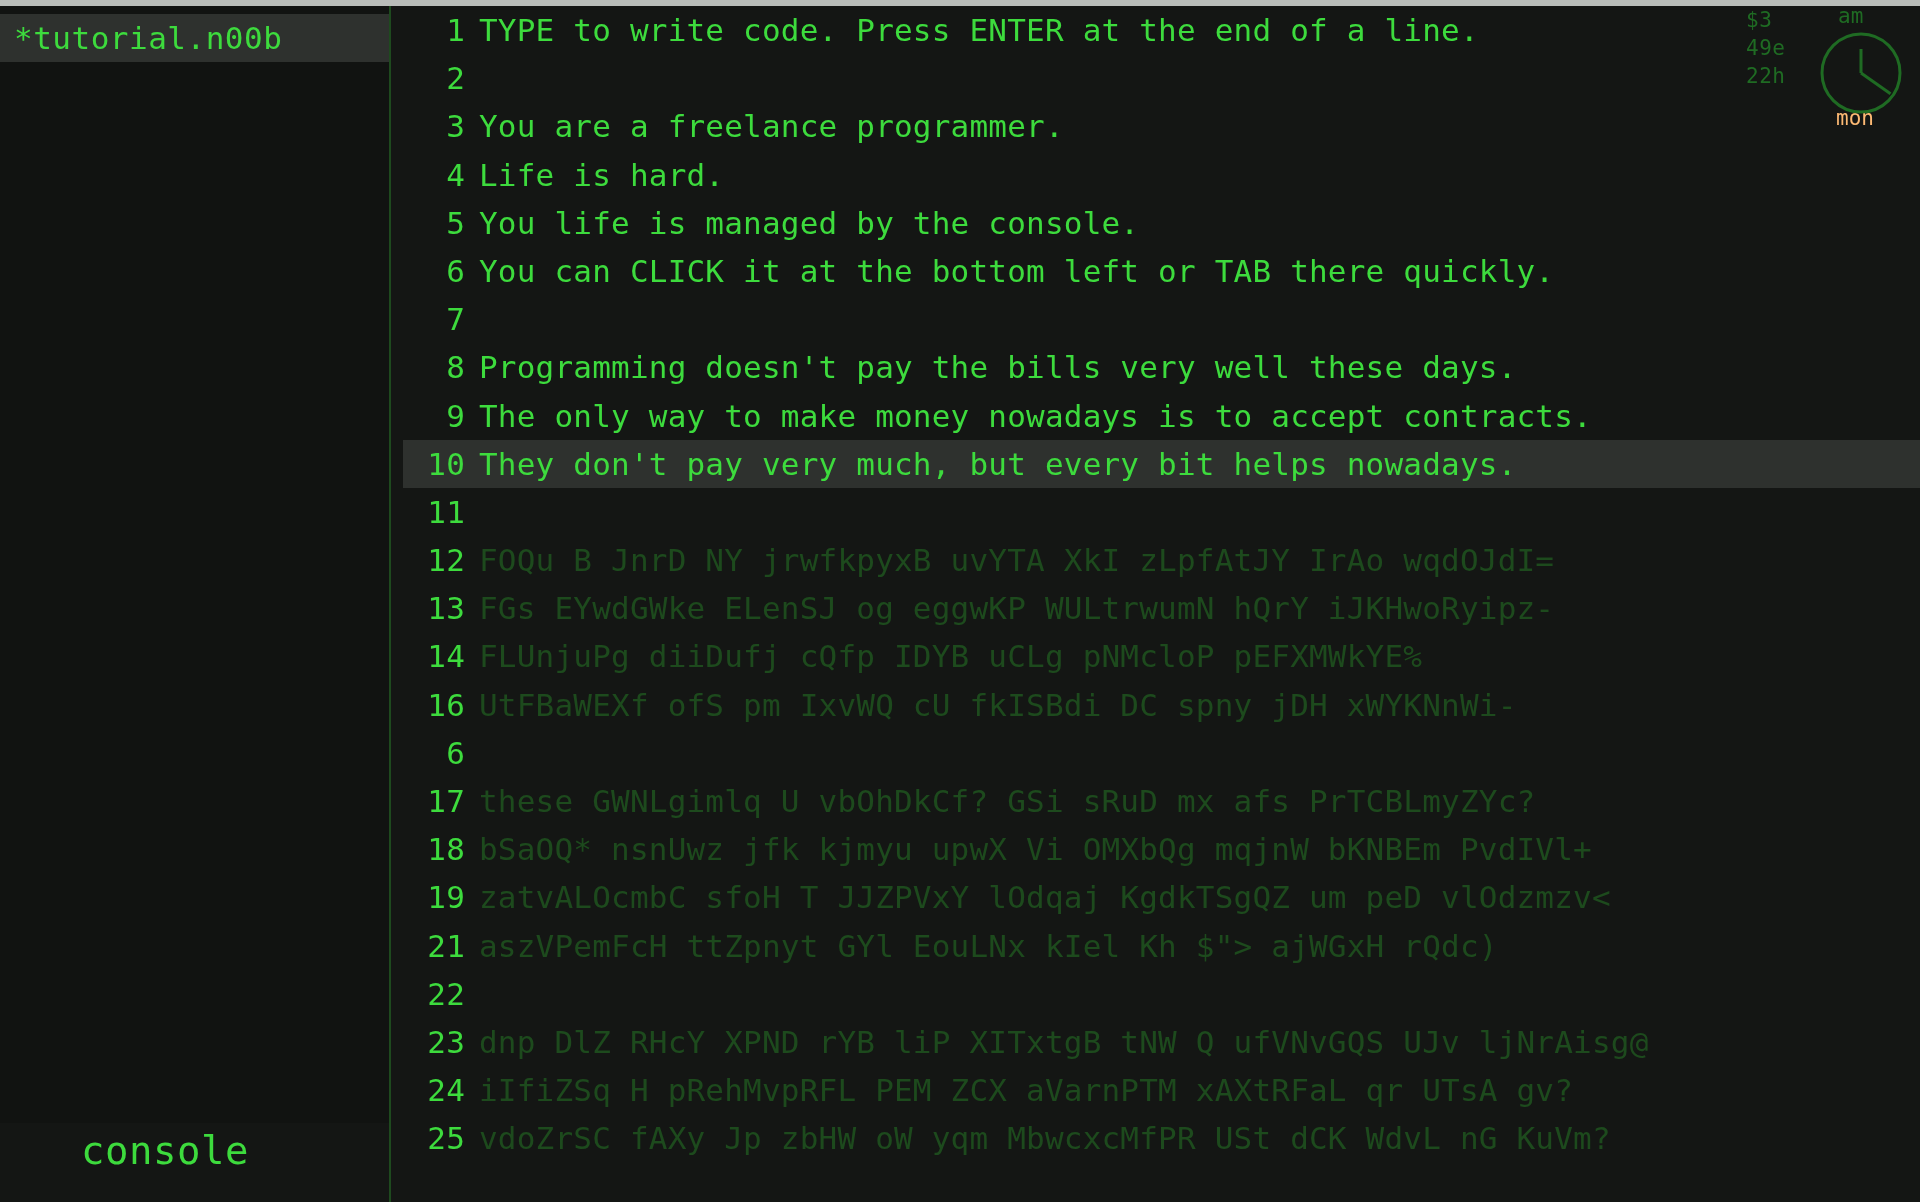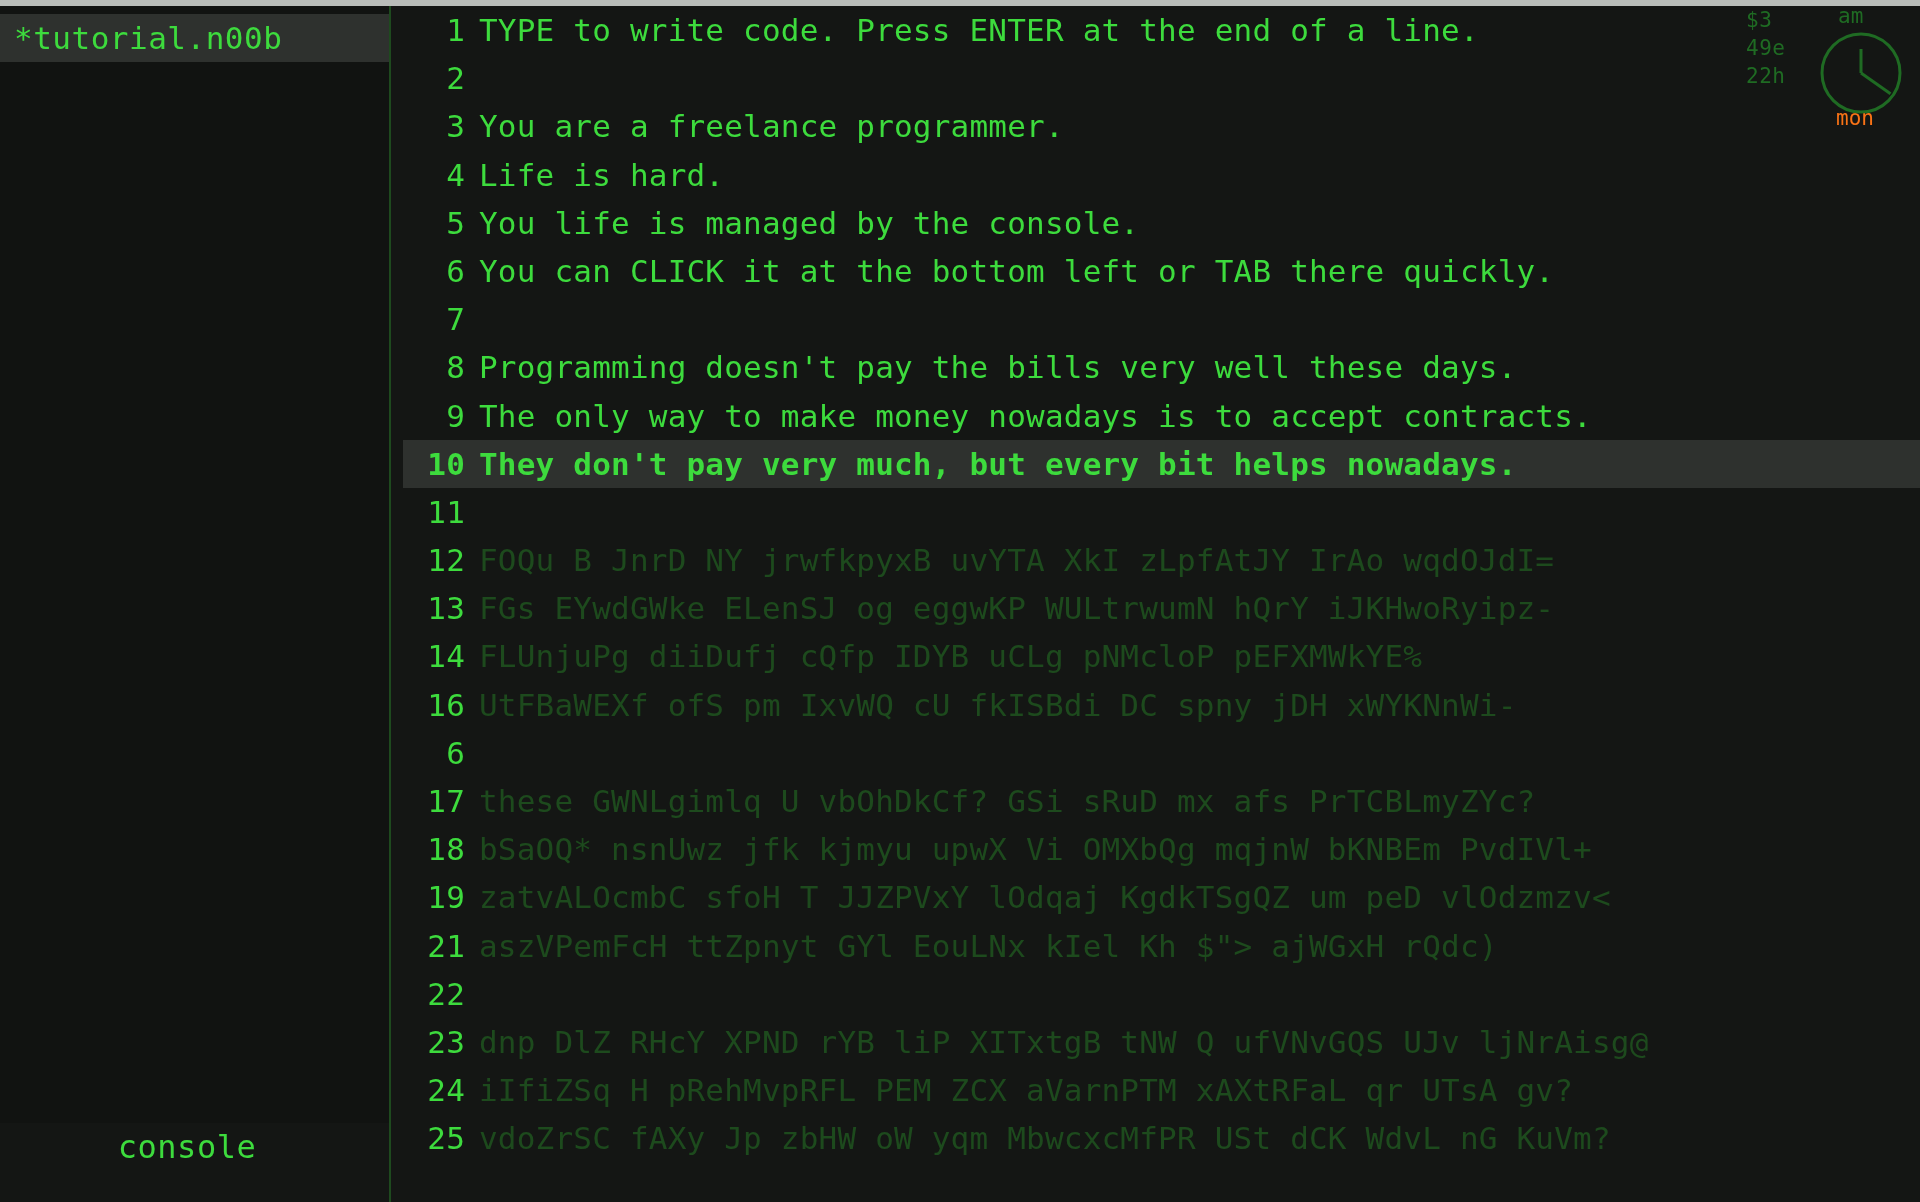--- a/index.html
+++ b/index.html
@@ -53,24 +53,23 @@
     line-height: 48px;
     white-space: pre;
   }
   .console-label {
     position: absolute;
     left: 0;
     top: 1122px;
     width: 330px;
     text-align: center;
     color: #3ddb3d;
-    font-size: 32px;
+    font-size: 39px;
     letter-spacing: 0.5px;
     white-space: pre;
-    padding-left: 22px;
   }
   
   .divider {
     position: absolute;
     top: 6px;
     left: 389px;
     width: 2px;
     height: 1196px;
     background: #1e4a1e;
   }
@@ -88,21 +87,20 @@
     position: relative;
     height: 48.2px;
     line-height: 48.2px;
     white-space: pre;
     font-size: 31px;
     letter-spacing: 0.2px;
     margin-left: 12px;
   }
   .code-line.current {
     background: #2e312e;
-    font-weight: bold;
   }
   .gutter {
     display: inline-block;
     width: 62px;
     text-align: right;
     color: #3ddb3d;
     padding-right: 0px;
     vertical-align: top;
   }
   .content {
@@ -138,21 +136,21 @@
     left: 94px;
     color: #1f6b23;
     font-size: 21px;
     white-space: pre;
     text-align: center;
   }
   .hud .day {
     position: absolute;
     top: 100px;
     left: 92px;
-    color: #f97316;
+    color: #fdba74;
     font-size: 21px;
     white-space: pre;
   }
   .hud svg { position: absolute; top: 22px; left: 72px; }
 </style>
 </head>
 <body>
 
 <div id="screen">
 

